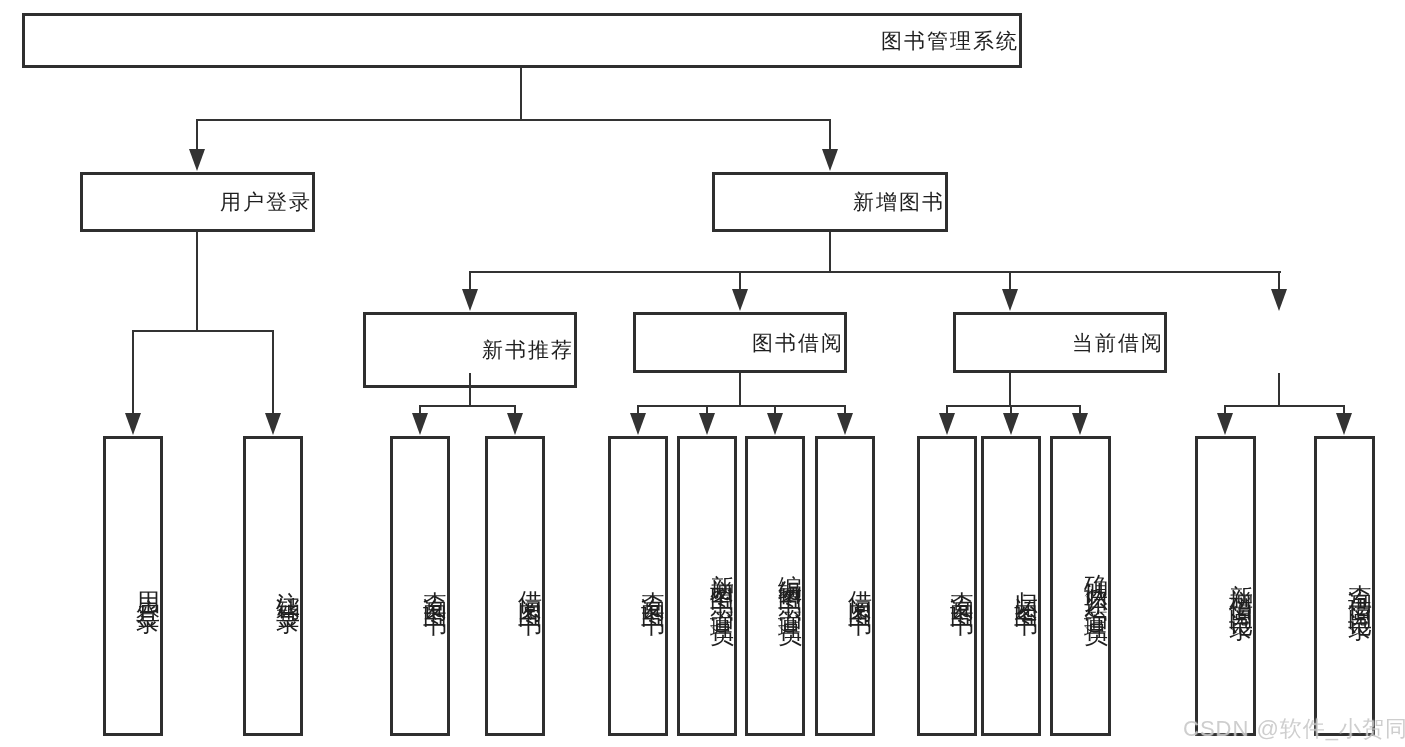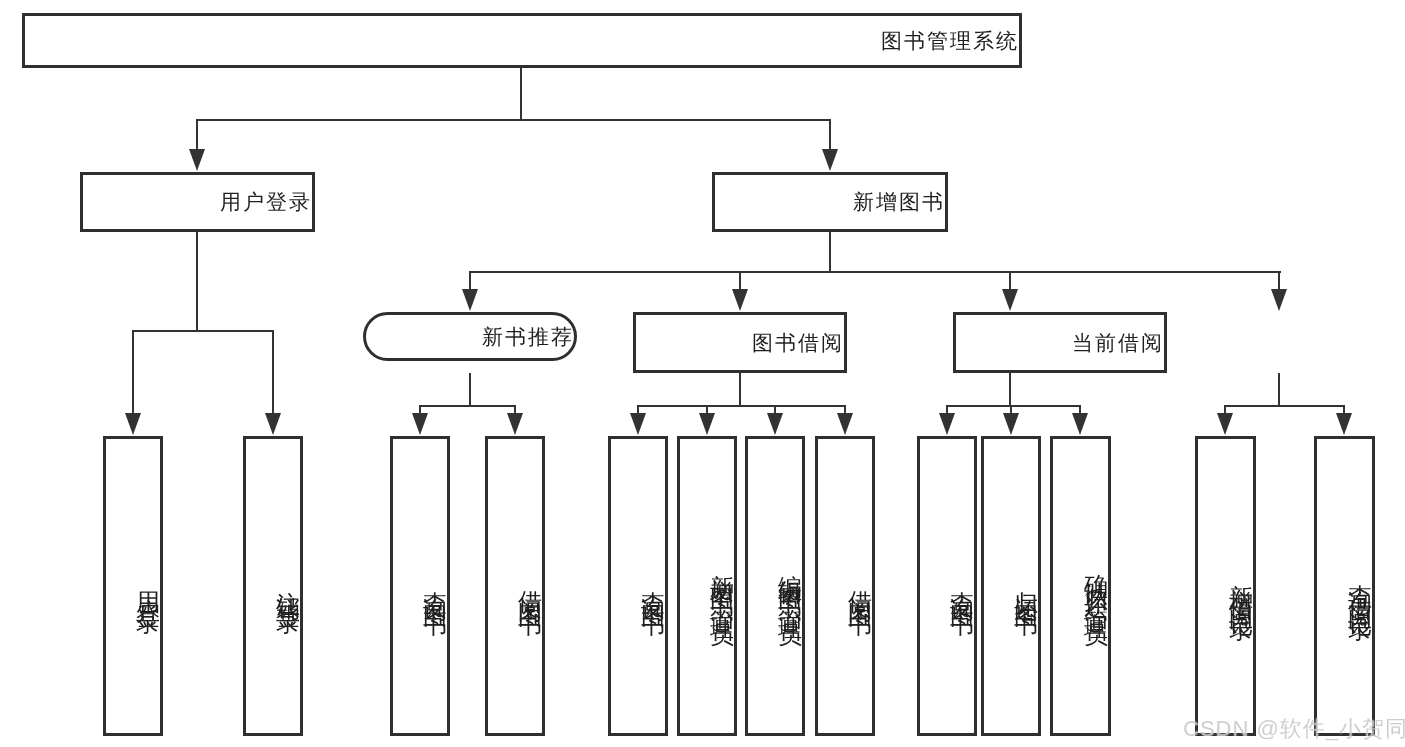--- a/index.html
+++ b/index.html
@@ -108,21 +108,21 @@
   <div class="hline" style="left:469px; top:271px; width:812px;"></div>
   <div class="vline" style="left:469px; top:271px; height:22px;"></div>
   <div class="arrow" style="left:462px; top:289px;"></div>
   <div class="vline" style="left:739px; top:271px; height:22px;"></div>
   <div class="arrow" style="left:732px; top:289px;"></div>
   <div class="vline" style="left:1009px; top:271px; height:22px;"></div>
   <div class="arrow" style="left:1002px; top:289px;"></div>
   <div class="vline" style="left:1278px; top:271px; height:22px;"></div>
   <div class="arrow" style="left:1271px; top:289px;"></div>
 
-  <div class="box h" style="left:363px; top:312px; width:214px; height:49px;border-radius:26px;">
+  <div class="box h" style="left:363px; top:312px; width:214px; height:76px;">
     <span>新书推荐</span>
   </div>
   <div class="box h" style="left:633px; top:312px; width:214px; height:61px;">
     <span>图书借阅</span>
   </div>
   <div class="box h" style="left:953px; top:312px; width:214px; height:61px;">
     <span>当前借阅</span>
   </div>
 
   <div class="vline" style="left:469px; top:373px; height:33px;"></div>

